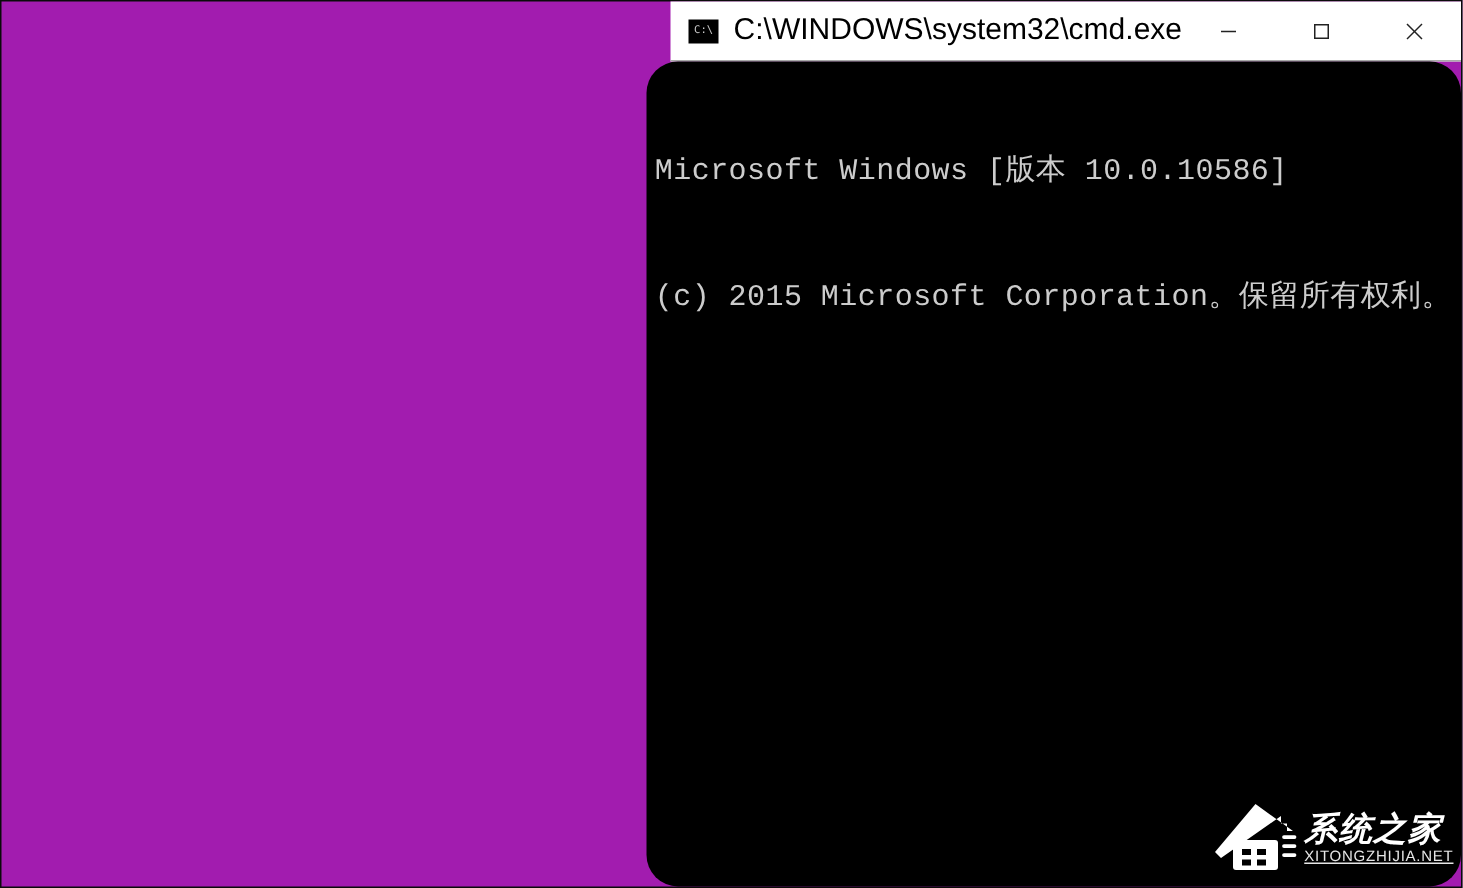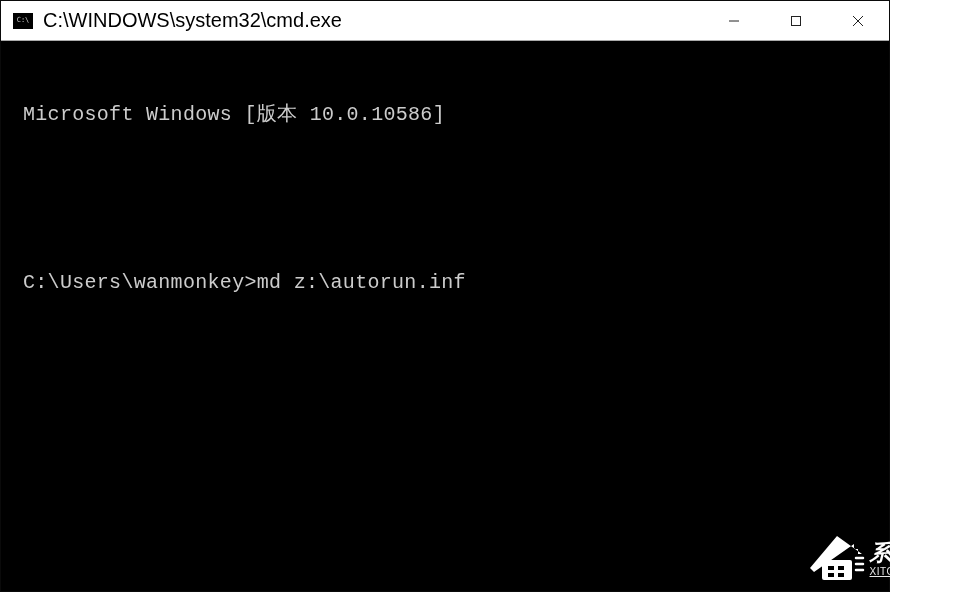--- a/index.html
+++ b/index.html
@@ -9,26 +9,27 @@
     }
     body {
       width: 975px;
       height: 592px;
       background: #fff;
       font-family: "Segoe UI", Tahoma, sans-serif;
       position: relative;
       overflow: hidden;
     }
     .window {
-      width: 890px;
+      width: 975px;
       height: 592px;
       border: 1px solid #0a0a0a;
       display: flex;
       flex-direction: column;
-      background: #a16207;
+      background: #a21caf;
+      align-items: flex-end;
     }
     .titlebar {
       height: 40px;
       background: #ffffff;
       display: flex;
       align-items: center;
       border-bottom: 1px solid #aaa;
       flex-shrink: 0;
     }
     .titlebar-icon {
@@ -79,24 +80,25 @@
       stroke-width: 1;
       fill: none;
     }
     .terminal {
       flex: 1;
       background: #000;
       color: #cccccc;
       font-family: "NSimSun", "SimSun", Consolas, "Courier New", monospace;
       font-size: 20px;
       line-height: 28px;
-      padding: 4px 22px;
+      padding: 4px 6px;
       white-space: pre;
       overflow: hidden;
       letter-spacing: 0.3px;
+      border-radius: 21px;
     }
     .term-line {
       min-height: 28px;
     }
     .watermark {
       position: absolute;
       right: 6px;
       bottom: 8px;
       display: flex;
       align-items: center;
@@ -149,22 +151,22 @@
       <button class="win-btn close">
         <svg viewBox="0 0 12 12">
             <line x1="1" y1="1" x2="11" y2="11"></line>
             <line x1="11" y1="1" x2="1" y2="11"></line>
           </svg>
       </button>
     </div>
   </div>
   <div class="terminal">
     <div class="term-line">Microsoft Windows [版本 10.0.10586]</div>
+    <div class="term-line">(c) 2015 Microsoft Corporation。保留所有权利。</div>
     <div class="term-line"></div>
-    <div class="term-line">C:\Users\wanmonkey&gt;md z:\autorun.inf</div>
     <div class="term-line"></div>
     
     
   </div>
 </div>
 
 <div class="watermark">
   <div class="watermark-logo">
     <svg viewBox="0 0 58 50" width="58" height="50">
       <g fill="#fff">

